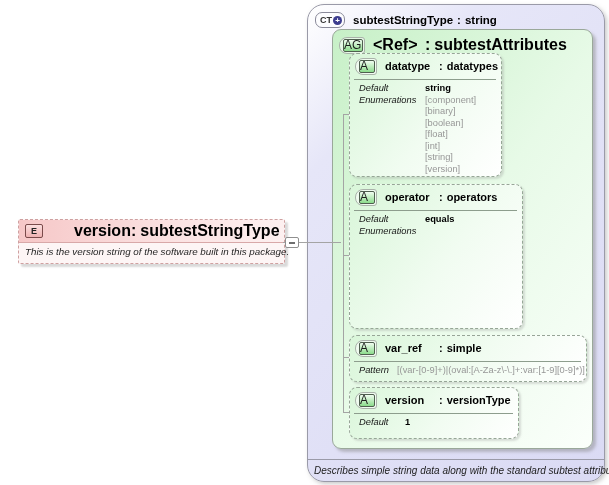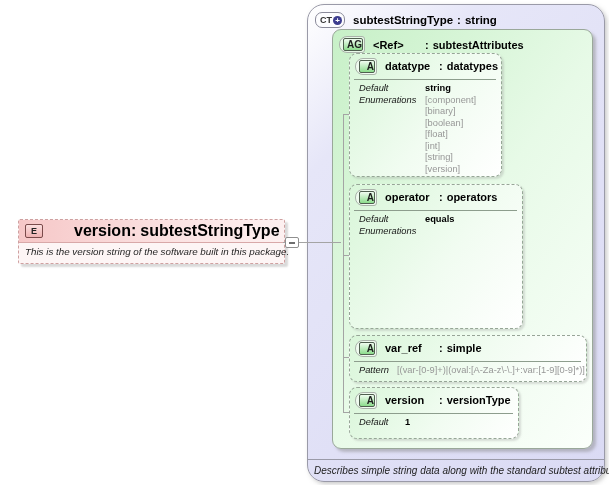--- a/index.html
+++ b/index.html
@@ -45,26 +45,26 @@
   .ct-title .colon{margin:0 4px;}
 
   
   .ag-box{position:absolute;left:24px;top:24px;width:259px;height:418px;
       border:1px solid #9aa89a;border-radius:9px;
       background:linear-gradient(125deg,#c7f0c7 0%,#e7fae7 50%,#fbfffb 100%);
       box-shadow:3px 3px 3px rgba(130,130,130,.45);}
   .ag-header{display:flex;align-items:center;padding:6px 0 0 6px;}
   .pill{display:inline-flex;align-items:center;border:1px solid #aab2aa;border-radius:8px 3px 3px 8px;
       padding:1px 1px 1px 3px;background:rgba(255,255,255,.55);margin-right:8px;}
-  .pill .pill-inner{display:inline-block;text-align:right;font-size:10px;font-weight:bold;color:#1d1d1d;
+  .pill .pill-inner{display:inline-block;text-align:left;font-size:12px;font-weight:normal;color:#1d1d1d;
       border:1px solid #4f5f4f;border-radius:2px;background:linear-gradient(180deg,#f0fdf0,#8cdc8c);
       height:11px;line-height:11px;}
   .ag-pill .pill-inner{width:18px;}
   .a-pill .pill-inner{width:14px;}
-  .ag-title{font-size:11px;font-weight:bold;white-space:nowrap;}
+  .ag-title{font-size:16px;font-weight:bold;white-space:nowrap;}
   .ag-title .nm{display:inline-block;min-width:52px;}
   .ag-title .tp{margin-left:4px;}
 
   
   .attr-box{position:absolute;border:1px dashed #97a597;border-radius:8px;
       background:linear-gradient(125deg,#d9f6d9 0%,#f1fcf1 55%,#ffffff 100%);
       box-shadow:2px 2px 2px rgba(150,150,150,.3);z-index:2;}
   .attr-header{height:24px;display:flex;align-items:center;padding-left:5px;}
   .attr-title{font-size:11px;font-weight:bold;white-space:nowrap;}
   .attr-title .nm{display:inline-block;min-width:54px;}

